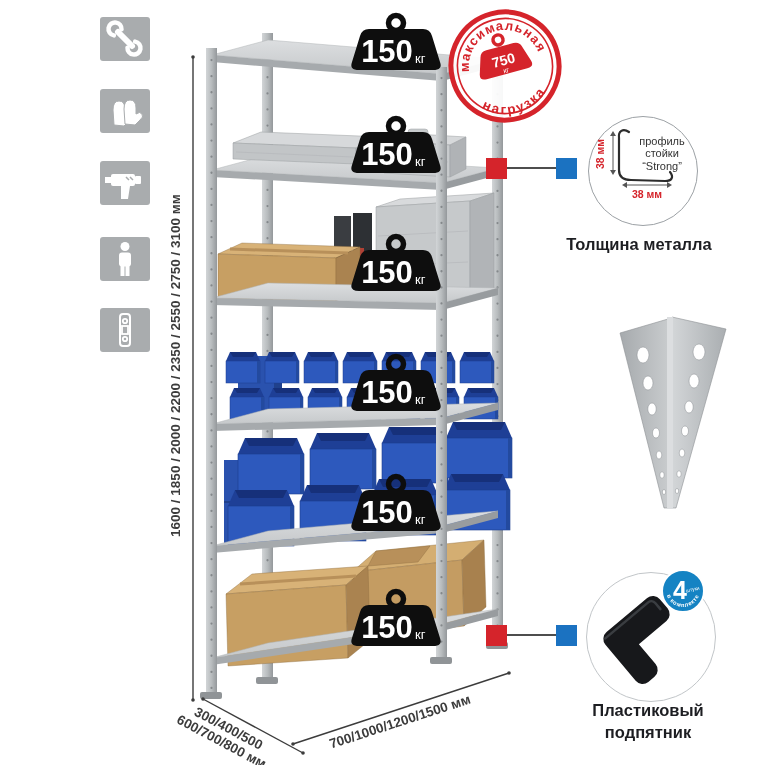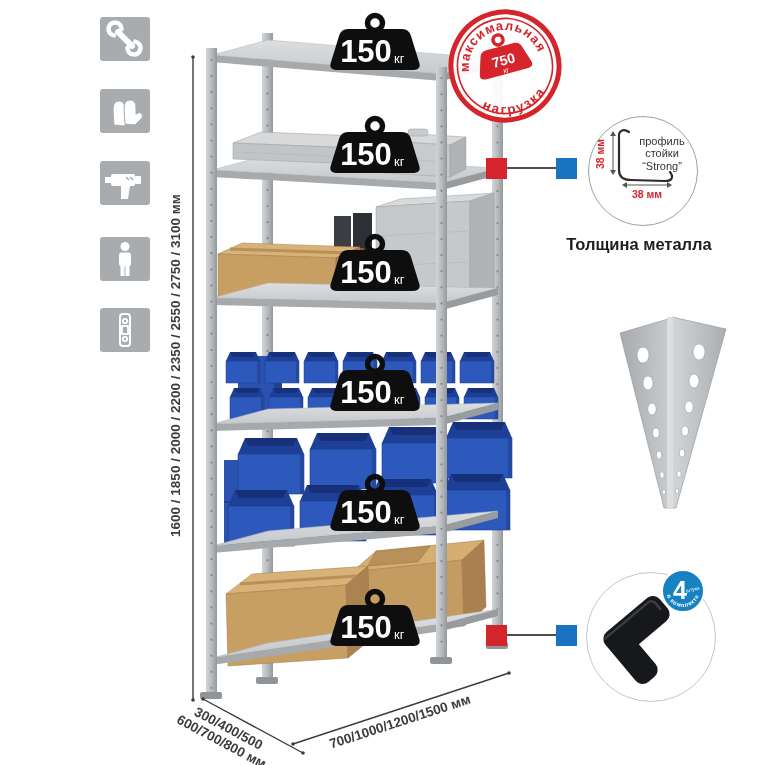--- a/index.html
+++ b/index.html
@@ -9,21 +9,21 @@
   
   .sq-icon{position:absolute;left:100px;width:50px;height:44px;background:#a9acae;border-radius:3px;
            display:flex;align-items:center;justify-content:center;}
   
   .dim-label{position:absolute;color:#3c3c3c;font-weight:bold;font-size:13.5px;text-align:center;
              white-space:nowrap;line-height:1.12;}
   
   .circle-detail{position:absolute;background:#fff;border-radius:50%;box-sizing:border-box;}
   .caption{position:absolute;width:200px;text-align:center;color:#1d1e22;font-weight:bold;
            font-size:16.5px;line-height:1.32;}
-  .badge150{position:absolute;left:310px;width:130px;height:64px;}
+  .badge150{position:absolute;left:331px;width:130px;height:64px;}
   .b1{top:12px}.b2{top:115px}.b3{top:233px}.b4{top:353px}.b5{top:473px}.b6{top:588px}
 </style>
 </head>
 <body>
 
 <div class="canvas">
 
   <svg class="abs" width="765" height="765" style="left:0;top:0">
     <defs>
       <linearGradient id="gPost" x1="0" y1="0" x2="1" y2="0">
@@ -398,15 +398,17 @@
         </defs>
       <circle cx="23" cy="23" r="21" fill="#1583c3" stroke="#ffffff" stroke-width="2"></circle>
       <text x="20" y="31" text-anchor="middle" font-size="25" font-weight="bold" fill="#fff">4</text>
       <text x="33" y="23" text-anchor="middle" font-size="5" fill="#fff" transform="rotate(-12 33 23)">штуки</text>
       <text font-size="5.8" font-weight="bold" fill="#fff" letter-spacing="0.6">
         <textPath href="#arcKit" startOffset="50%" text-anchor="middle">в комплекте</textPath>
       </text>
     </svg>
   </div>
   <div class="caption" style="left:548px;top:700px;">
+    <div>Пластиковый</div>
+    <div>подпятник</div>
   </div>
 
 </div>
 
 </body></html>

